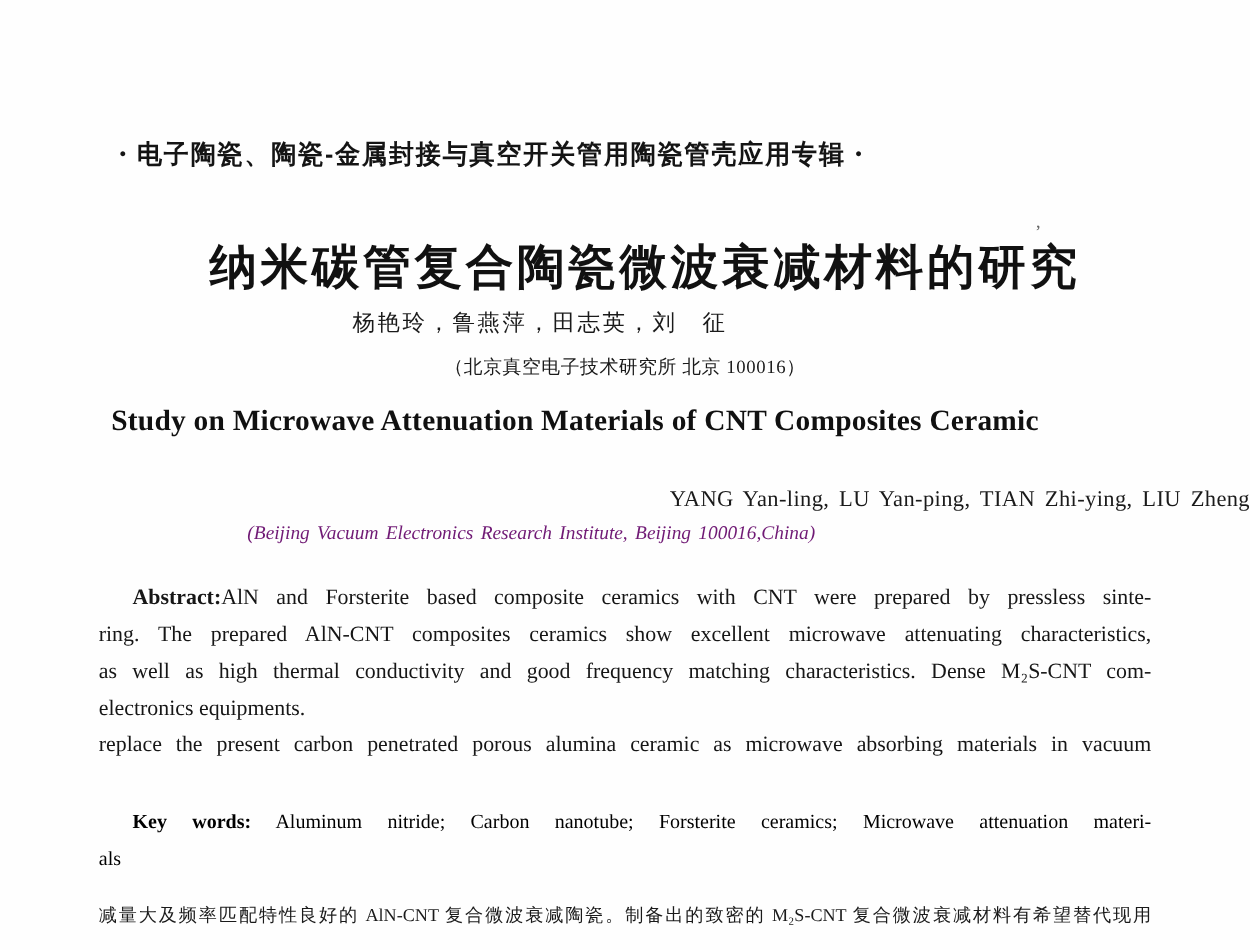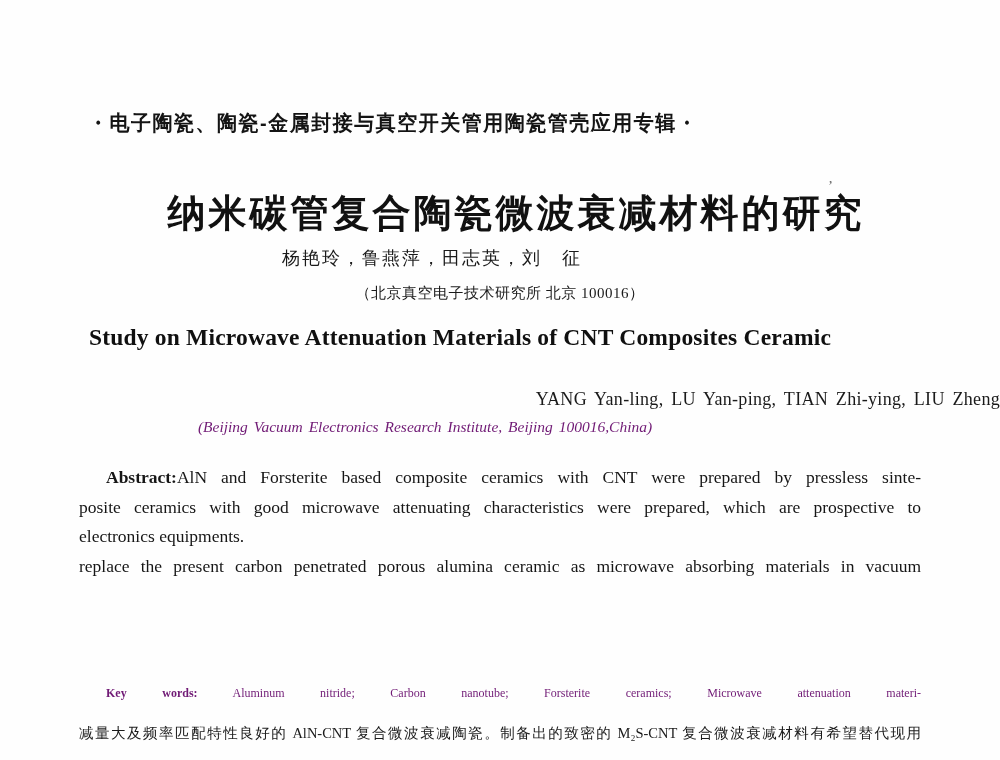--- a/index.html
+++ b/index.html
@@ -56,22 +56,22 @@
     text-align: center; font-size: 15.5px; font-style: italic; color: #701a75;
     word-spacing: 2px;
     margin-left: 15px;
   }
 
   .abstract-en {
     position: absolute; left: 79px; top: 463px; width: 842px;
     font-size: 17.5px; line-height: 29.5px; color: #161616;
   }
   .keywords {
-    position: absolute; left: 79px; top: 679px; width: 842px;
-    font-size: 12px; line-height: 29.5px; color: #701a75;
+    position: absolute; left: 79px; top: 643px; width: 842px;
+    font-size: 16px; line-height: 29.5px; color: #000000;
   }
   .abstract-zh {
     position: absolute; left: 79px; top: 716px; width: 842px;
     font-size: 14.5px; line-height: 34px; color: #1a1a1a;
   }
 
   .line { white-space: nowrap; }
   .jfull { text-align: justify; text-align-last: justify; white-space: normal; font-family: Liberation Serif, serif; }
   .indent { padding-left: 27px; }
   .b { font-weight: bold; }
@@ -88,26 +88,28 @@
 
   <div class="authors-zh">杨艳玲，鲁燕萍，田志英，刘　征</div>
   <div class="affil-zh">（北京真空电子技术研究所 北京 100016）</div>
 
   <h2 class="title-en">Study on Microwave Attenuation Materials of CNT Composites Ceramic</h2>
   <div class="authors-en">YANG Yan-ling, LU Yan-ping, TIAN Zhi-ying, LIU Zheng</div>
   <div class="affil-en">(Beijing Vacuum Electronics Research Institute, Beijing 100016,China)</div>
 
   <div class="abstract-en">
     <div class="line jfull indent"><span class="b">Abstract:</span><span>AlN and Forsterite based composite ceramics with CNT were prepared by pressless sinte-</span></div>
-    <div class="line jfull">posite ceramics with good microwave attenuating characteristics were prepared, which are prospective to</div>
+    <div class="line jfull">ring. The prepared AlN-CNT composites ceramics show excellent microwave attenuating characteristics,</div>
+    <div class="line jfull">as well as high thermal conductivity and good frequency matching characteristics. Dense M₂S-CNT com-</div>
     <div class="line">electronics equipments.</div>
     <div class="line jfull">replace the present carbon penetrated porous alumina ceramic as microwave absorbing materials in vacuum</div>
   </div>
 
   <div class="keywords">
     <div class="line jfull indent"><span class="b">Key words:</span> <span>Aluminum nitride; Carbon nanotube; Forsterite ceramics; Microwave attenuation materi-</span></div>
+    <div class="line">als</div>
   </div>
 
   <div class="abstract-zh">
     <div class="line jfull">减量大及频率匹配特性良好的 AlN-CNT 复合微波衰减陶瓷。制备出的致密的 M₂S-CNT 复合微波衰减材料有希望替代现用</div>
   </div>
 
 </div>
 
 </body></html>

